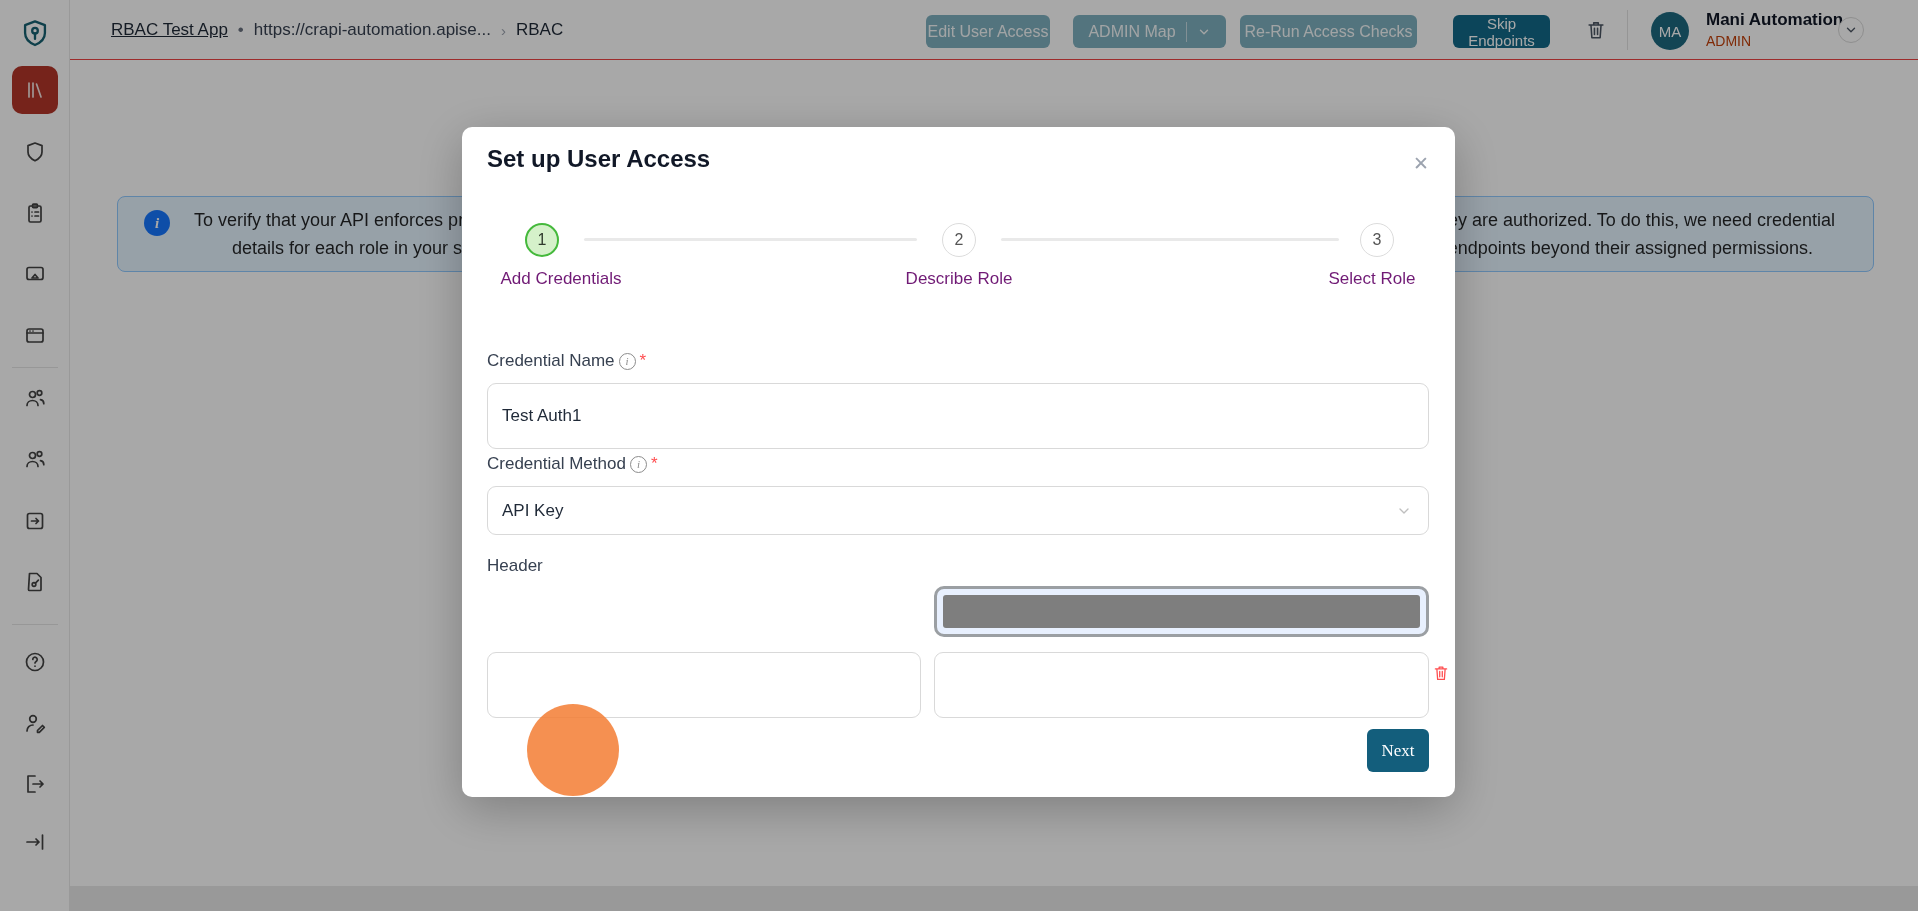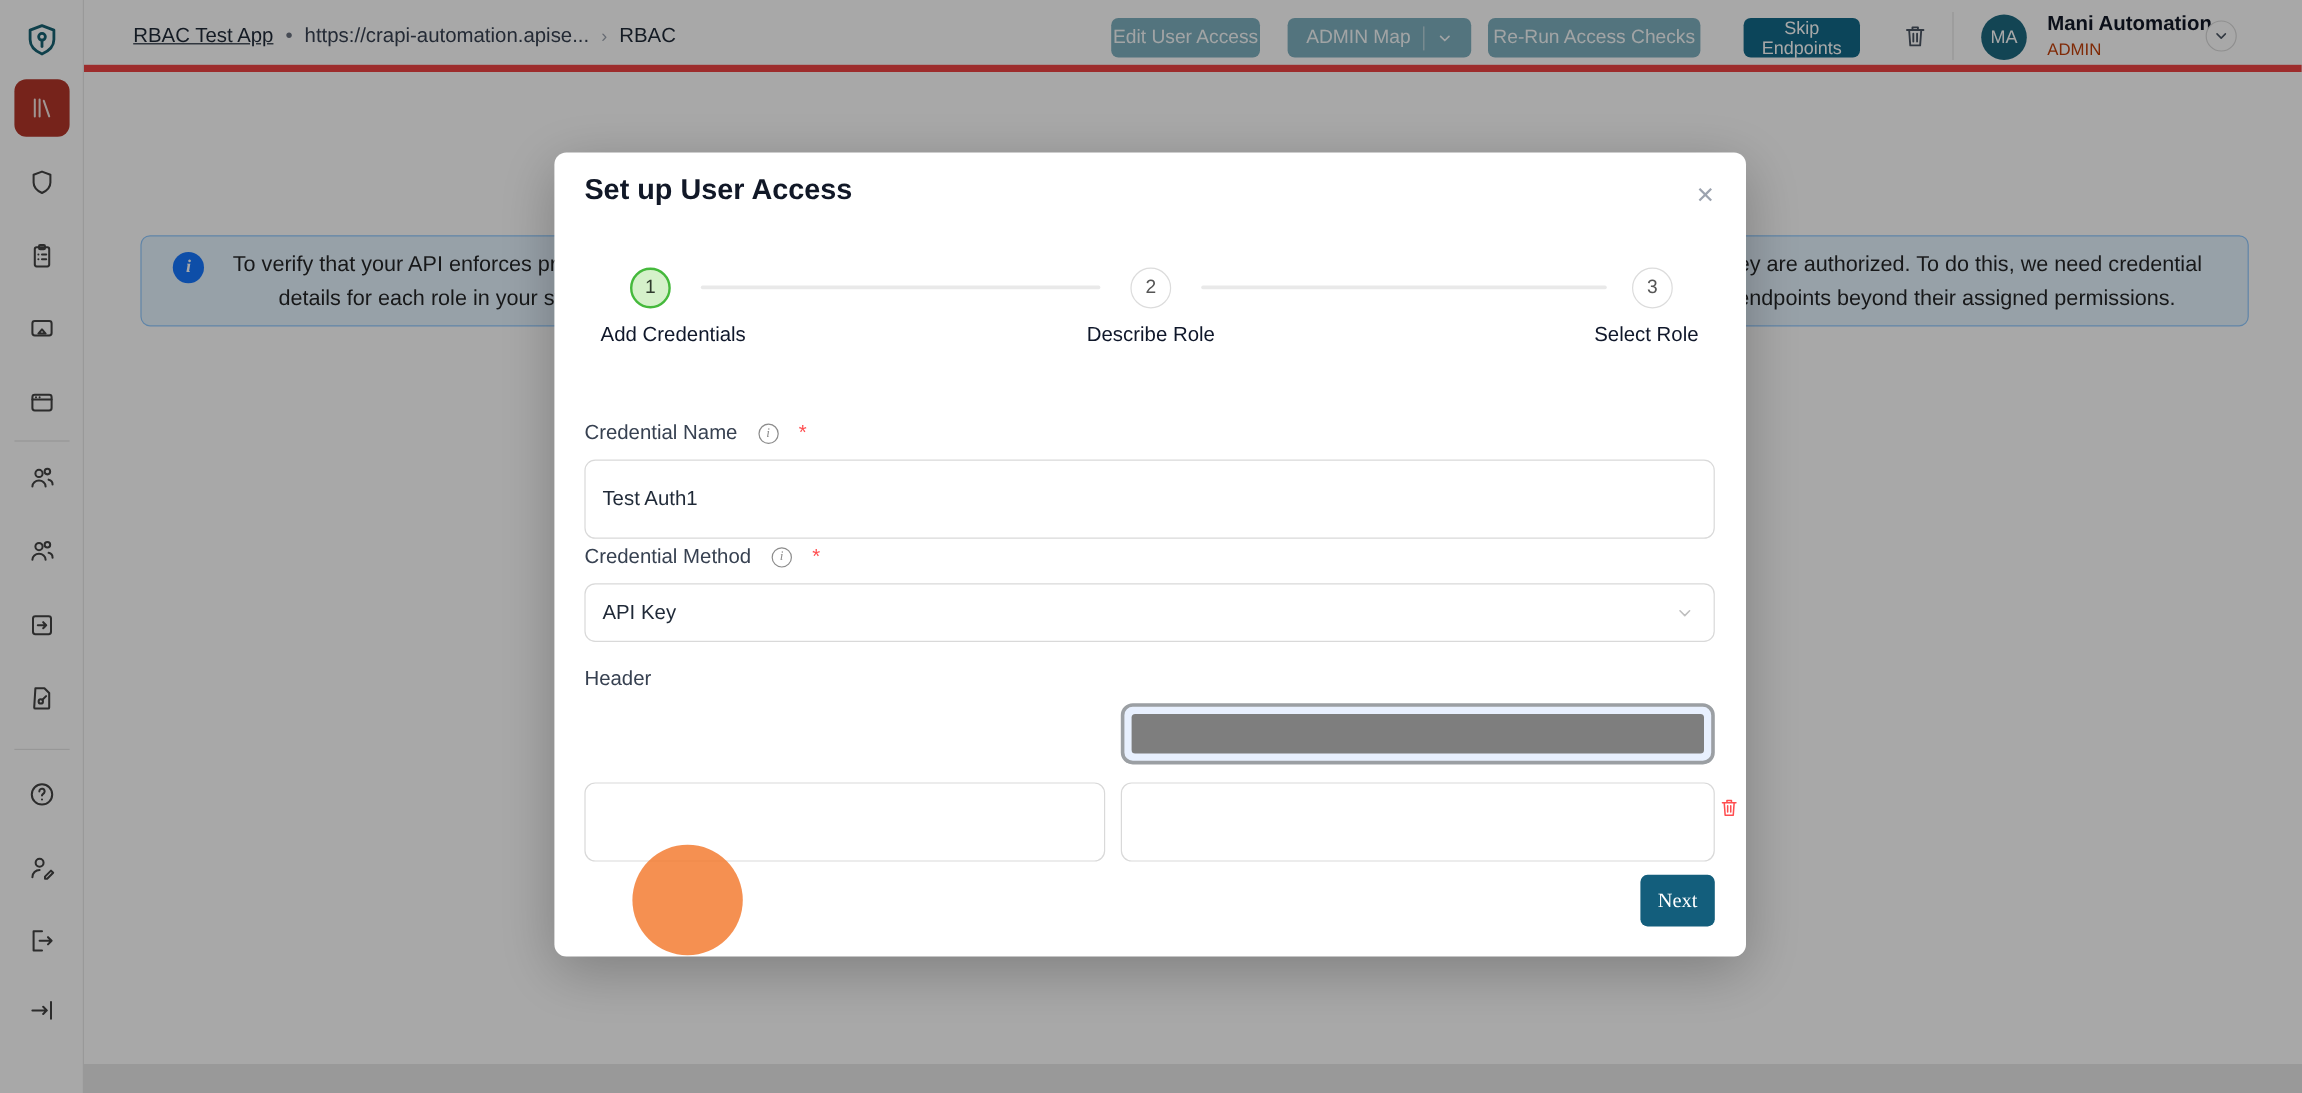--- a/index.html
+++ b/index.html
@@ -9,21 +9,21 @@
   .sidebar { position:fixed; left:0; top:0; width:70px; height:911px; background:#fff; border-right:1px solid #e8e8e8; z-index:10; }
   .side-icon { position:absolute; left:23px; width:24px; height:24px; color:#434343; }
   .side-icon svg { width:24px; height:24px; display:block; }
   .logo-wrap { position:absolute; left:21px; top:19px; width:28px; height:28px; color:#176273; }
   .logo-wrap svg { width:28px; height:28px; }
   .active-item { position:absolute; left:12px; top:66px; width:46px; height:48px; background:#b3362a; border-radius:10px; display:flex; align-items:center; justify-content:center; color:#f3e3e0; }
   .active-item svg { width:24px; height:24px; }
   .side-divider { position:absolute; left:12px; width:46px; height:1px; background:#e5e5e5; }
 
   
-  .topbar { position:fixed; left:70px; top:0; width:1848px; height:60px; background:#fff; border-bottom:6px solid #ef4444; z-index:10; }
+  .topbar { position:fixed; left:70px; top:0; width:1848px; height:60px; background:#fff; border-bottom:1px solid #ef4444; z-index:10; }
   .breadcrumb { position:absolute; left:41px; top:0; height:60px; display:flex; align-items:center; gap:10px; font-size:17px; }
   .bc-link { color:#1f2937; text-decoration:underline; cursor:pointer; }
   .bc-bullet { color:#6b7280; }
   .bc-url { color:#374151; }
   .bc-chevron { color:#9ca3af; font-size:15px; }
   .bc-page { color:#1f2937; }
   .tb-btn { position:absolute; top:15px; height:33px; border:none; border-radius:6px; font-family:inherit; font-size:16px; color:rgba(255,255,255,0.92); display:flex; align-items:center; justify-content:center; cursor:pointer; }
   .tb-muted { background:#7fb0bf; }
   .tb-dark { background:#136a89; color:#fff; }
   .split-divider { width:1px; height:20px; background:rgba(255,255,255,0.55); margin:0 10px; }
@@ -47,23 +47,23 @@
   
   .overlay { position:fixed; left:0; top:0; width:1918px; height:911px; background:rgba(0,0,0,0.34); z-index:40; }
   .modal { position:fixed; left:462px; top:127px; width:993px; height:670px; background:#fff; border-radius:10px; box-shadow:0 12px 48px rgba(0,0,0,0.25); z-index:50; }
   .modal-title { position:absolute; left:25px; top:18px; font-size:24px; font-weight:bold; color:#111827; }
   .modal-close { position:absolute; right:20px; top:22px; width:28px; height:28px; font-size:19px; color:#9ca3af; display:flex; align-items:center; justify-content:center; cursor:pointer; }
 
   .step-circle { position:absolute; top:96px; width:34px; height:34px; border-radius:50%; display:flex; align-items:center; justify-content:center; font-size:16px; }
   .step-active { background:#d5f1ca; border:2px solid #45b93c; color:#2f3b2d; }
   .step-idle { background:#fff; border:1.5px solid #dcdcdc; color:#555; }
   .step-line { position:absolute; top:111px; height:3px; background:#e9e9e9; border-radius:2px; }
-  .step-label { position:absolute; top:142px; transform:translateX(-50%); font-size:17px; color:#0f172a; white-space:nowrap; }
-
-  .field-label { position:absolute; left:25px; display:flex; align-items:center; gap:17px; font-size:17px; color:#374151; }
+  .step-label { position:absolute; top:142px; transform:translateX(-50%); font-size:17px; color:#701a75; white-space:nowrap; }
+
+  .field-label { position:absolute; left:25px; display:flex; align-items:center; gap:4px; font-size:17px; color:#374151; }
   .info-i { width:17px; height:17px; border:1px solid #8c8c8c; border-radius:50%; color:#8c8c8c; font-size:11px; font-style:italic; font-family:"Liberation Serif", serif; display:inline-flex; align-items:center; justify-content:center; }
   .req { color:#ff4d4f; font-size:17px; }
 
   .inp { position:absolute; height:66px; border:1px solid #d9d9d9; border-radius:9px; font-family:inherit; font-size:17px; color:#1f2937; padding:0 14px; background:#fff; outline:none; }
   .inp-blue { background:#e8f0fe; }
   .select-box { position:absolute; left:25px; top:359px; width:942px; height:49px; border:1px solid #d9d9d9; border-radius:9px; display:flex; align-items:center; padding:0 14px; font-size:17px; color:#1f2937; cursor:pointer; background:#fff; }
   .select-caret { position:absolute; right:16px; color:#bfbfbf; }
   .masked-input { position:absolute; left:472px; top:459px; width:495px; height:51px; background:#e8f0fe; border:3px solid #9b9fa3; border-radius:10px; }
   .mask-bar { position:absolute; left:6px; right:6px; top:6px; bottom:6px; background:#7e7e7e; border-radius:3px; }
   .row-trash { position:absolute; left:970px; top:537px; width:18px; height:18px; color:#ff4d4f; cursor:pointer; }

